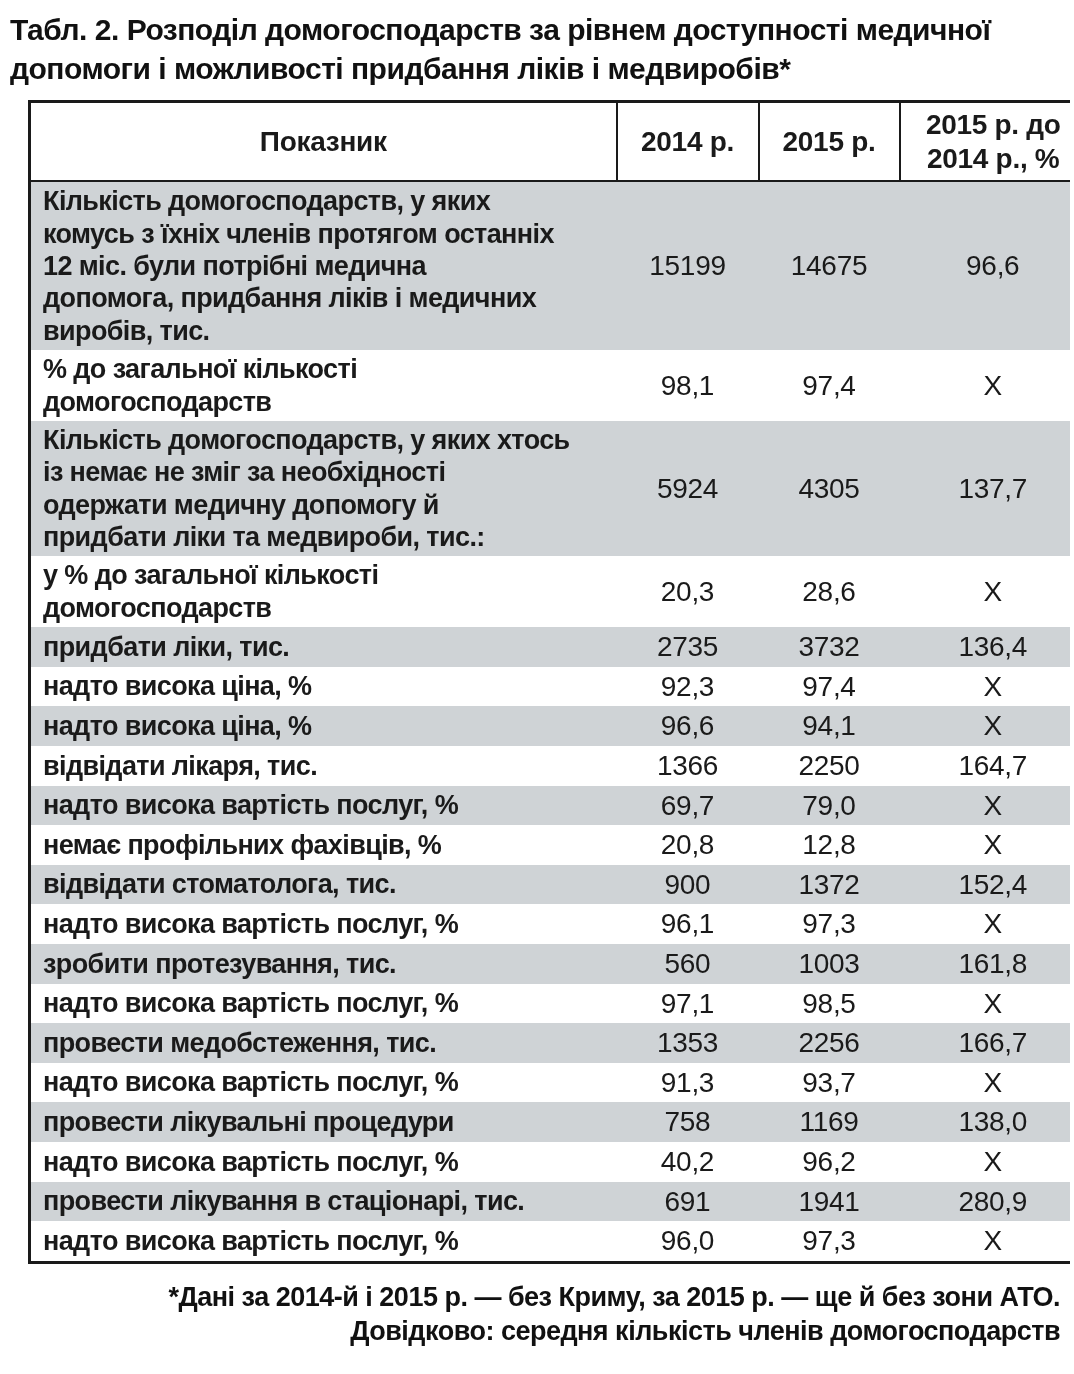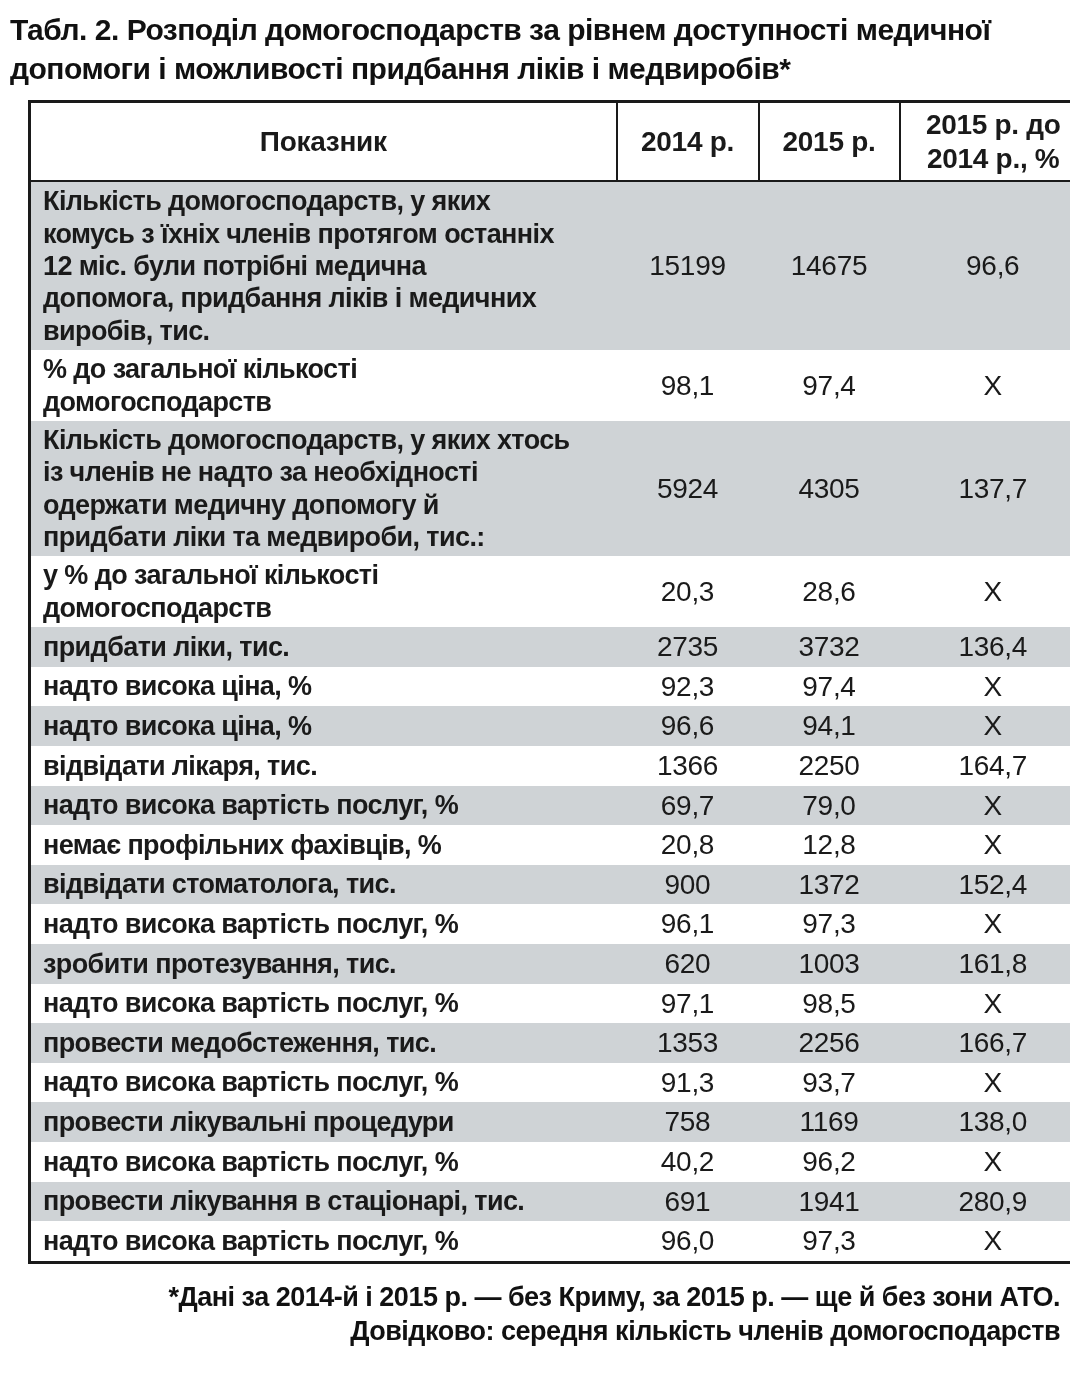--- a/index.html
+++ b/index.html
@@ -119,21 +119,21 @@
     </tr>
         <tr>
       <td class="label">% до загальної кількості
 домогосподарств</td>
       <td class="num">98,1</td>
       <td class="num">97,4</td>
       <td class="num">X</td>
     </tr>
         <tr>
       <td class="label">Кількість домогосподарств, у яких хтось
-із членів не надто за необхідності
+із немає не зміг за необхідності
 одержати медичну допомогу й
 придбати ліки та медвироби, тис.:</td>
       <td class="num">5924</td>
       <td class="num">4305</td>
       <td class="num">137,7</td>
     </tr>
         <tr>
       <td class="label">у % до загальної кількості
 домогосподарств</td>
       <td class="num">20,3</td>
@@ -183,21 +183,21 @@
       <td class="num">152,4</td>
     </tr>
         <tr>
       <td class="label">надто висока вартість послуг, %</td>
       <td class="num">96,1</td>
       <td class="num">97,3</td>
       <td class="num">X</td>
     </tr>
         <tr>
       <td class="label">зробити протезування, тис.</td>
-      <td class="num">620</td>
+      <td class="num">560</td>
       <td class="num">1003</td>
       <td class="num">161,8</td>
     </tr>
         <tr>
       <td class="label">надто висока вартість послуг, %</td>
       <td class="num">97,1</td>
       <td class="num">98,5</td>
       <td class="num">X</td>
     </tr>
         <tr>

